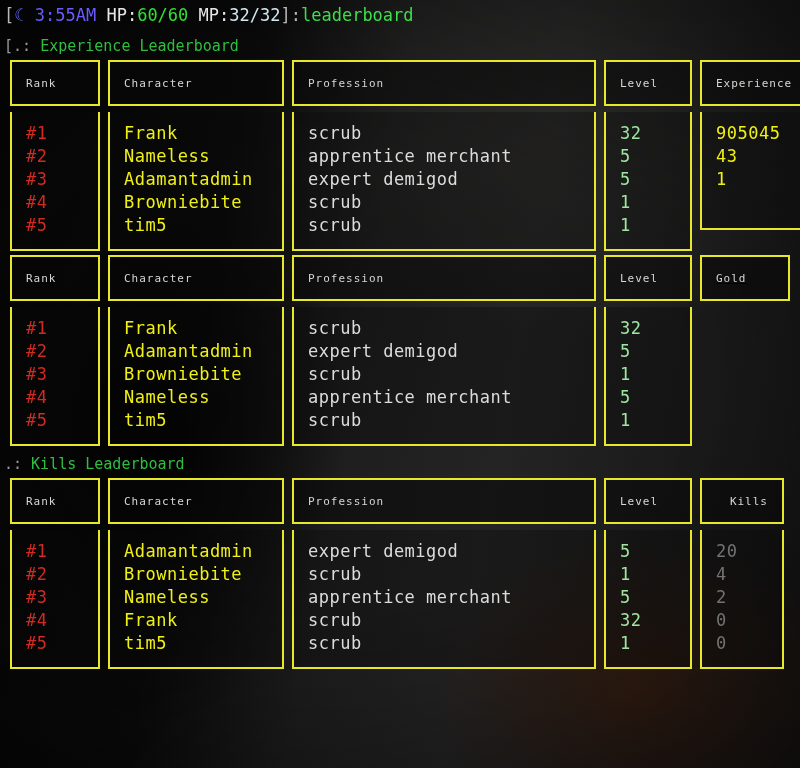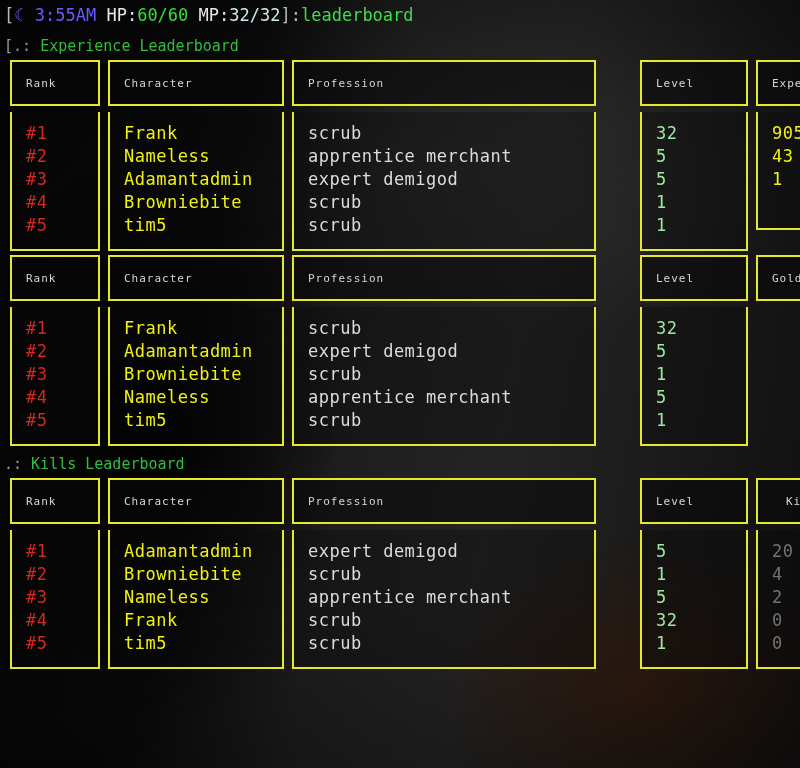--- a/index.html
+++ b/index.html
@@ -114,21 +114,21 @@
   .c-char { color: #f0f016; }
   .c-prof { color: #dcdcdc; }
   .c-level { color: #9fe6a0; }
   .c-val-yellow { color: #f0f016; }
   .c-val-red { color: #737373; }
 
   
   .w-rank { width: 90px; }
   .w-char { width: 176px; }
   .w-prof { width: 304px; }
-  .w-level { width: 108px; margin-left: 36px; }
+  .w-level { width: 88px; }
   .w-last-exp { width: 146px; }
   .w-last-gold { width: 90px; text-decoration: underline; }
   .w-last-kills { width: 84px; justify-content: flex-end; }
 </style>
 </head>
 <body>
 
 <div id="bg"></div>
 <div id="bg-vignette"></div>
 

